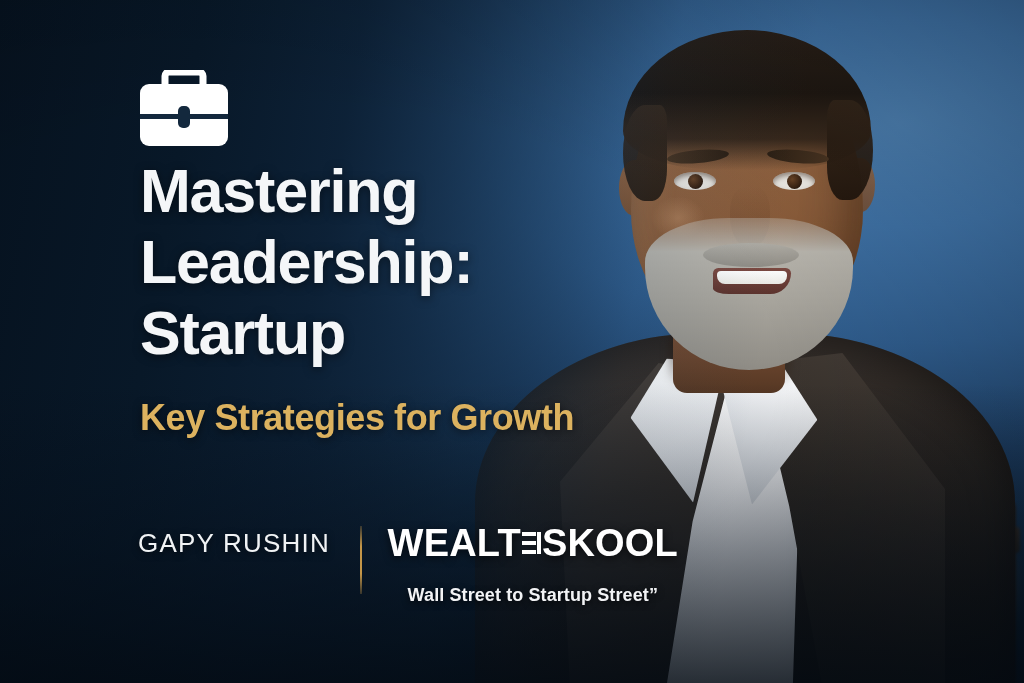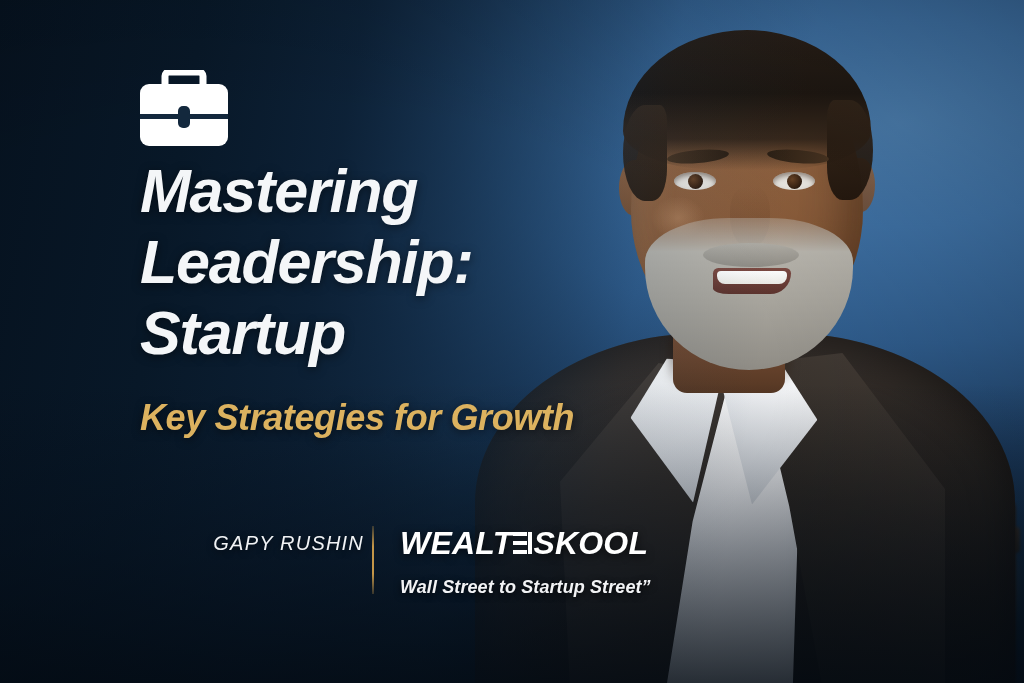--- a/index.html
+++ b/index.html
@@ -5,21 +5,20 @@
 <style>
   * { margin:0; padding:0; box-sizing:border-box; }
   html,body { width:1024px; height:683px; overflow:hidden; background:#06121f; }
   body { font-family:"Liberation Sans", sans-serif; }
 
   .canvas {
     position:relative;
     width:1024px; height:683px;
     overflow:hidden;
     background:#0c4a6e;
-    font-style:italic;
   }
 
   
   .bg-base {
     position:absolute; inset:0;
     background:
       radial-gradient(120% 95% at 88% 18%, #4c7fb0 0%, #3f72a6 16%, #2f5c8c 34%, #1d3e63 52%, #102840 70%, #0a1a2b 85%, #071523 100%);
   }
   .bg-left-wash {
     position:absolute; inset:0;
@@ -225,38 +224,38 @@
   }
   .subtitle-line { display:block; white-space:nowrap; }
 
   
   .brands {
     position:absolute; left:0px; top:522px; width:540px; height:90px;
     display:flex; align-items:flex-start;
   }
   .brand-left {
     width:226px; padding-top:6px;
-    text-align:right;
+    text-align:left;
     color:#f1f3f5;
-    font-size:20px;
+    font-size:26px;
     line-height:31px;
     font-weight:400;
     letter-spacing:1.2px;
     text-shadow:0 2px 7px rgba(0,0,0,.6);
   }
   .brand-left span { display:block; white-space:nowrap; }
   .brand-divider {
     width:2px; height:68px; margin:4px 26px 0 8px;
     background:linear-gradient(to bottom, rgba(196,150,72,.25), #c49648 30%, #c49648 70%, rgba(196,150,72,.25));
     flex:0 0 auto;
   }
   .brand-right { padding-top:4px; }
   .brand-name {
     color:#ffffff;
-    font-size:32px;
+    font-size:38px;
     line-height:34px;
     font-weight:700;
     letter-spacing:.2px;
     white-space:nowrap;
     text-shadow:0 2px 8px rgba(0,0,0,.7);
     display:flex; align-items:baseline;
   }
   .wealt-h {
     display:inline-block;
     position:relative;
@@ -268,21 +267,21 @@
     content:""; position:absolute; right:0; top:0; width:4px; height:22px; background:#fff;
   }
   .wealt-h::after {
     content:""; position:absolute; left:0; top:0; width:19px; height:22px;
     background:
       linear-gradient(#fff,#fff) left 0 top 0/14px 4px no-repeat,
       linear-gradient(#fff,#fff) left 0 top 9px/14px 4px no-repeat,
       linear-gradient(#fff,#fff) left 0 bottom 0/14px 4px no-repeat;
   }
   .brand-tag {
-    margin-top:16px;
+    margin-top:24px;
     color:#f2f3f5;
     font-size:18px;
     line-height:22px;
     font-weight:600;
     letter-spacing:.1px;
     white-space:nowrap;
     text-align:center;
     text-shadow:0 2px 7px rgba(0,0,0,.75);
   }
 </style>

